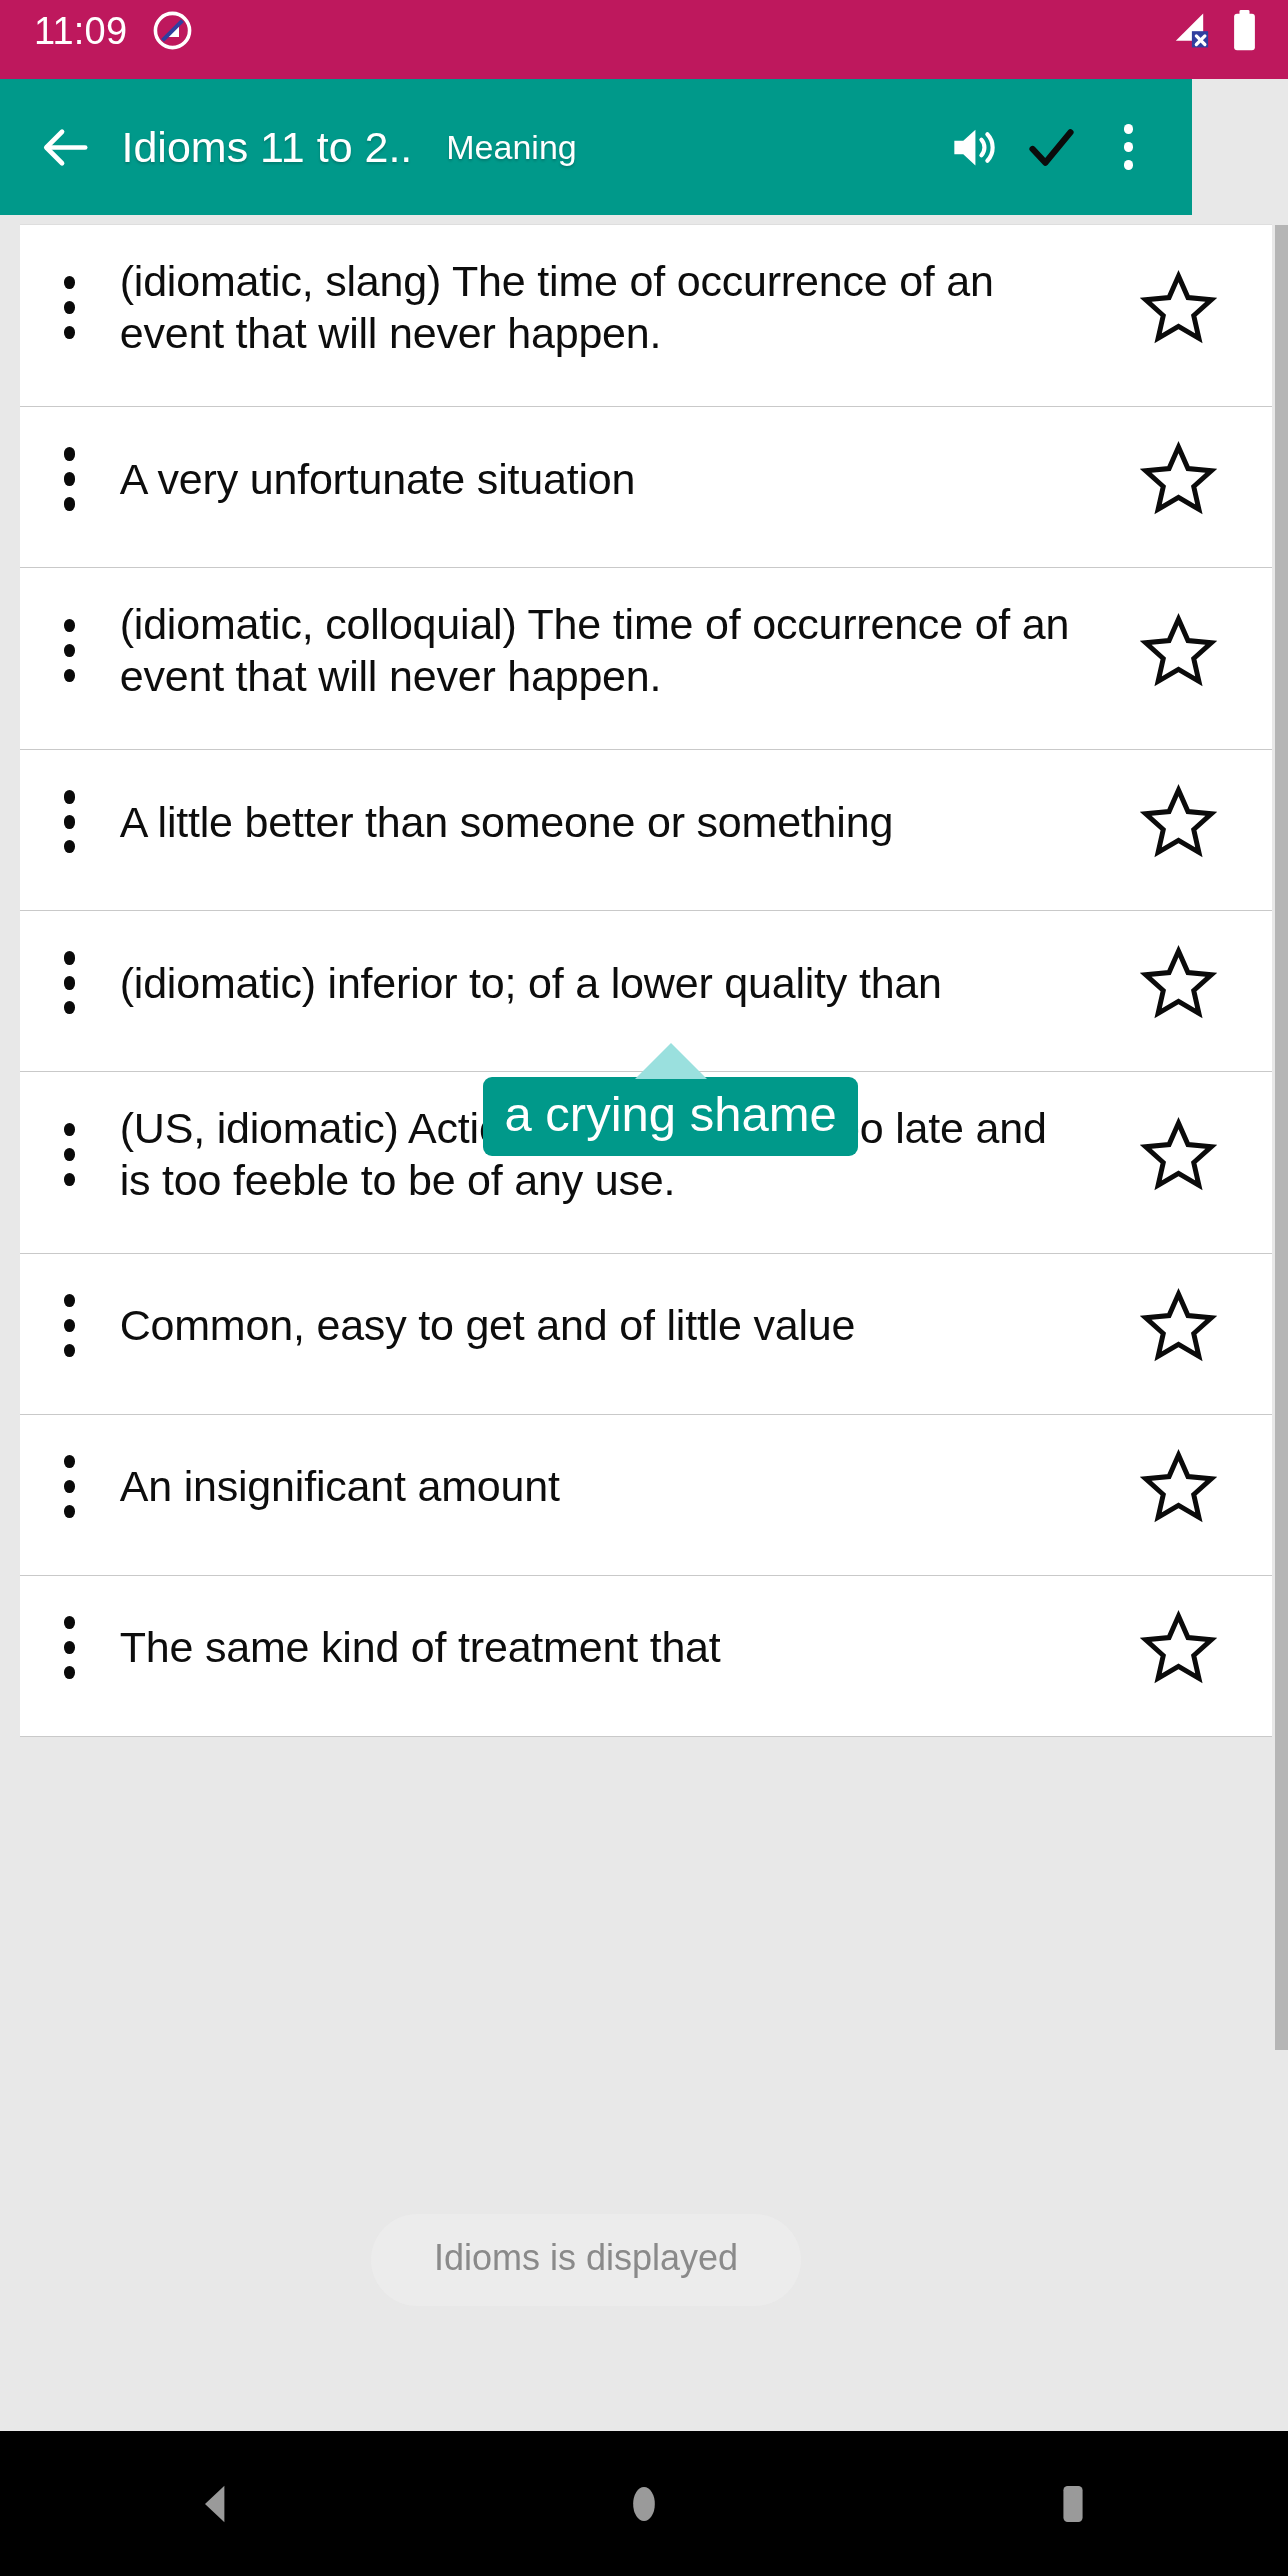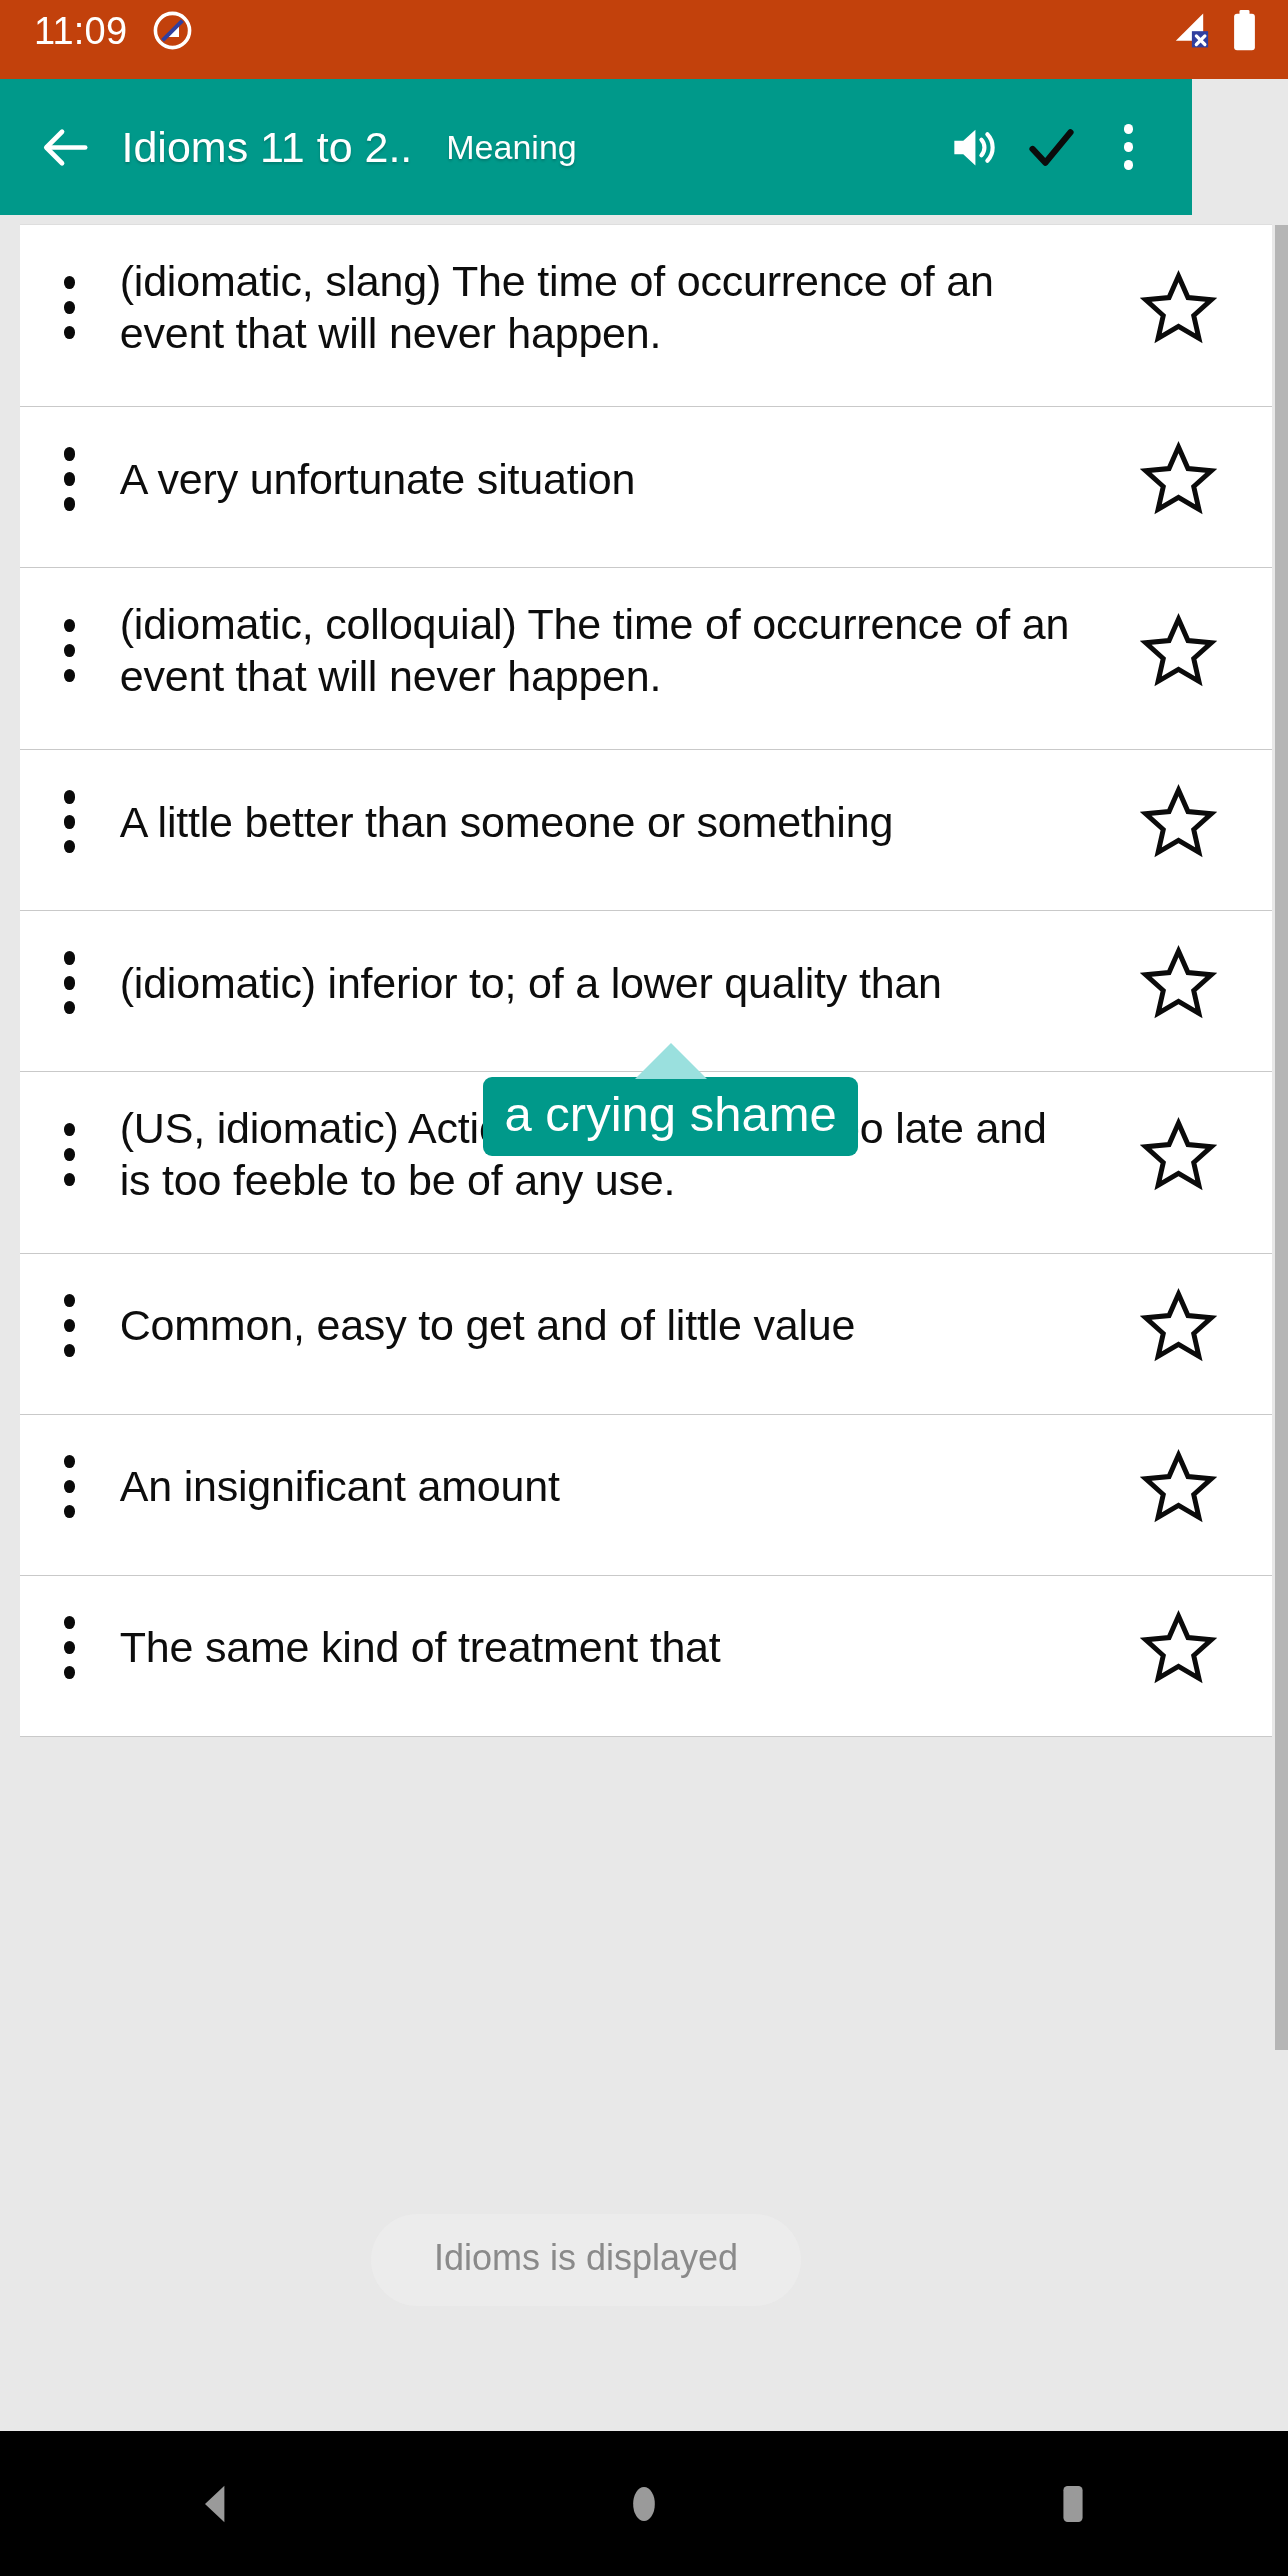--- a/index.html
+++ b/index.html
@@ -7,21 +7,21 @@
     width:1288px; height:2576px;
     background:#ffffff;
     font-family:"Liberation Sans", sans-serif;
     overflow:hidden;
   }
   #screen { position:relative; width:1288px; height:2576px; overflow:hidden; background:#e8e8e8; }
 
   
   .status-bar {
     position:absolute; top:0; left:0; width:1288px; height:79px;
-    background:#c2410c;
+    background:#be185d;
     display:flex; align-items:center; justify-content:space-between;
     padding:0 30px 16px 34px;
   }
   .status-left { display:flex; align-items:center; gap:25px; }
   .clock { color:#fff; font-size:38px; letter-spacing:0.2px; font-weight:400; }
   .status-right { display:flex; align-items:center; gap:19.7px; }
 
   
   .app-bar {
     position:absolute; top:79px; left:0; width:1192px; height:136px;

